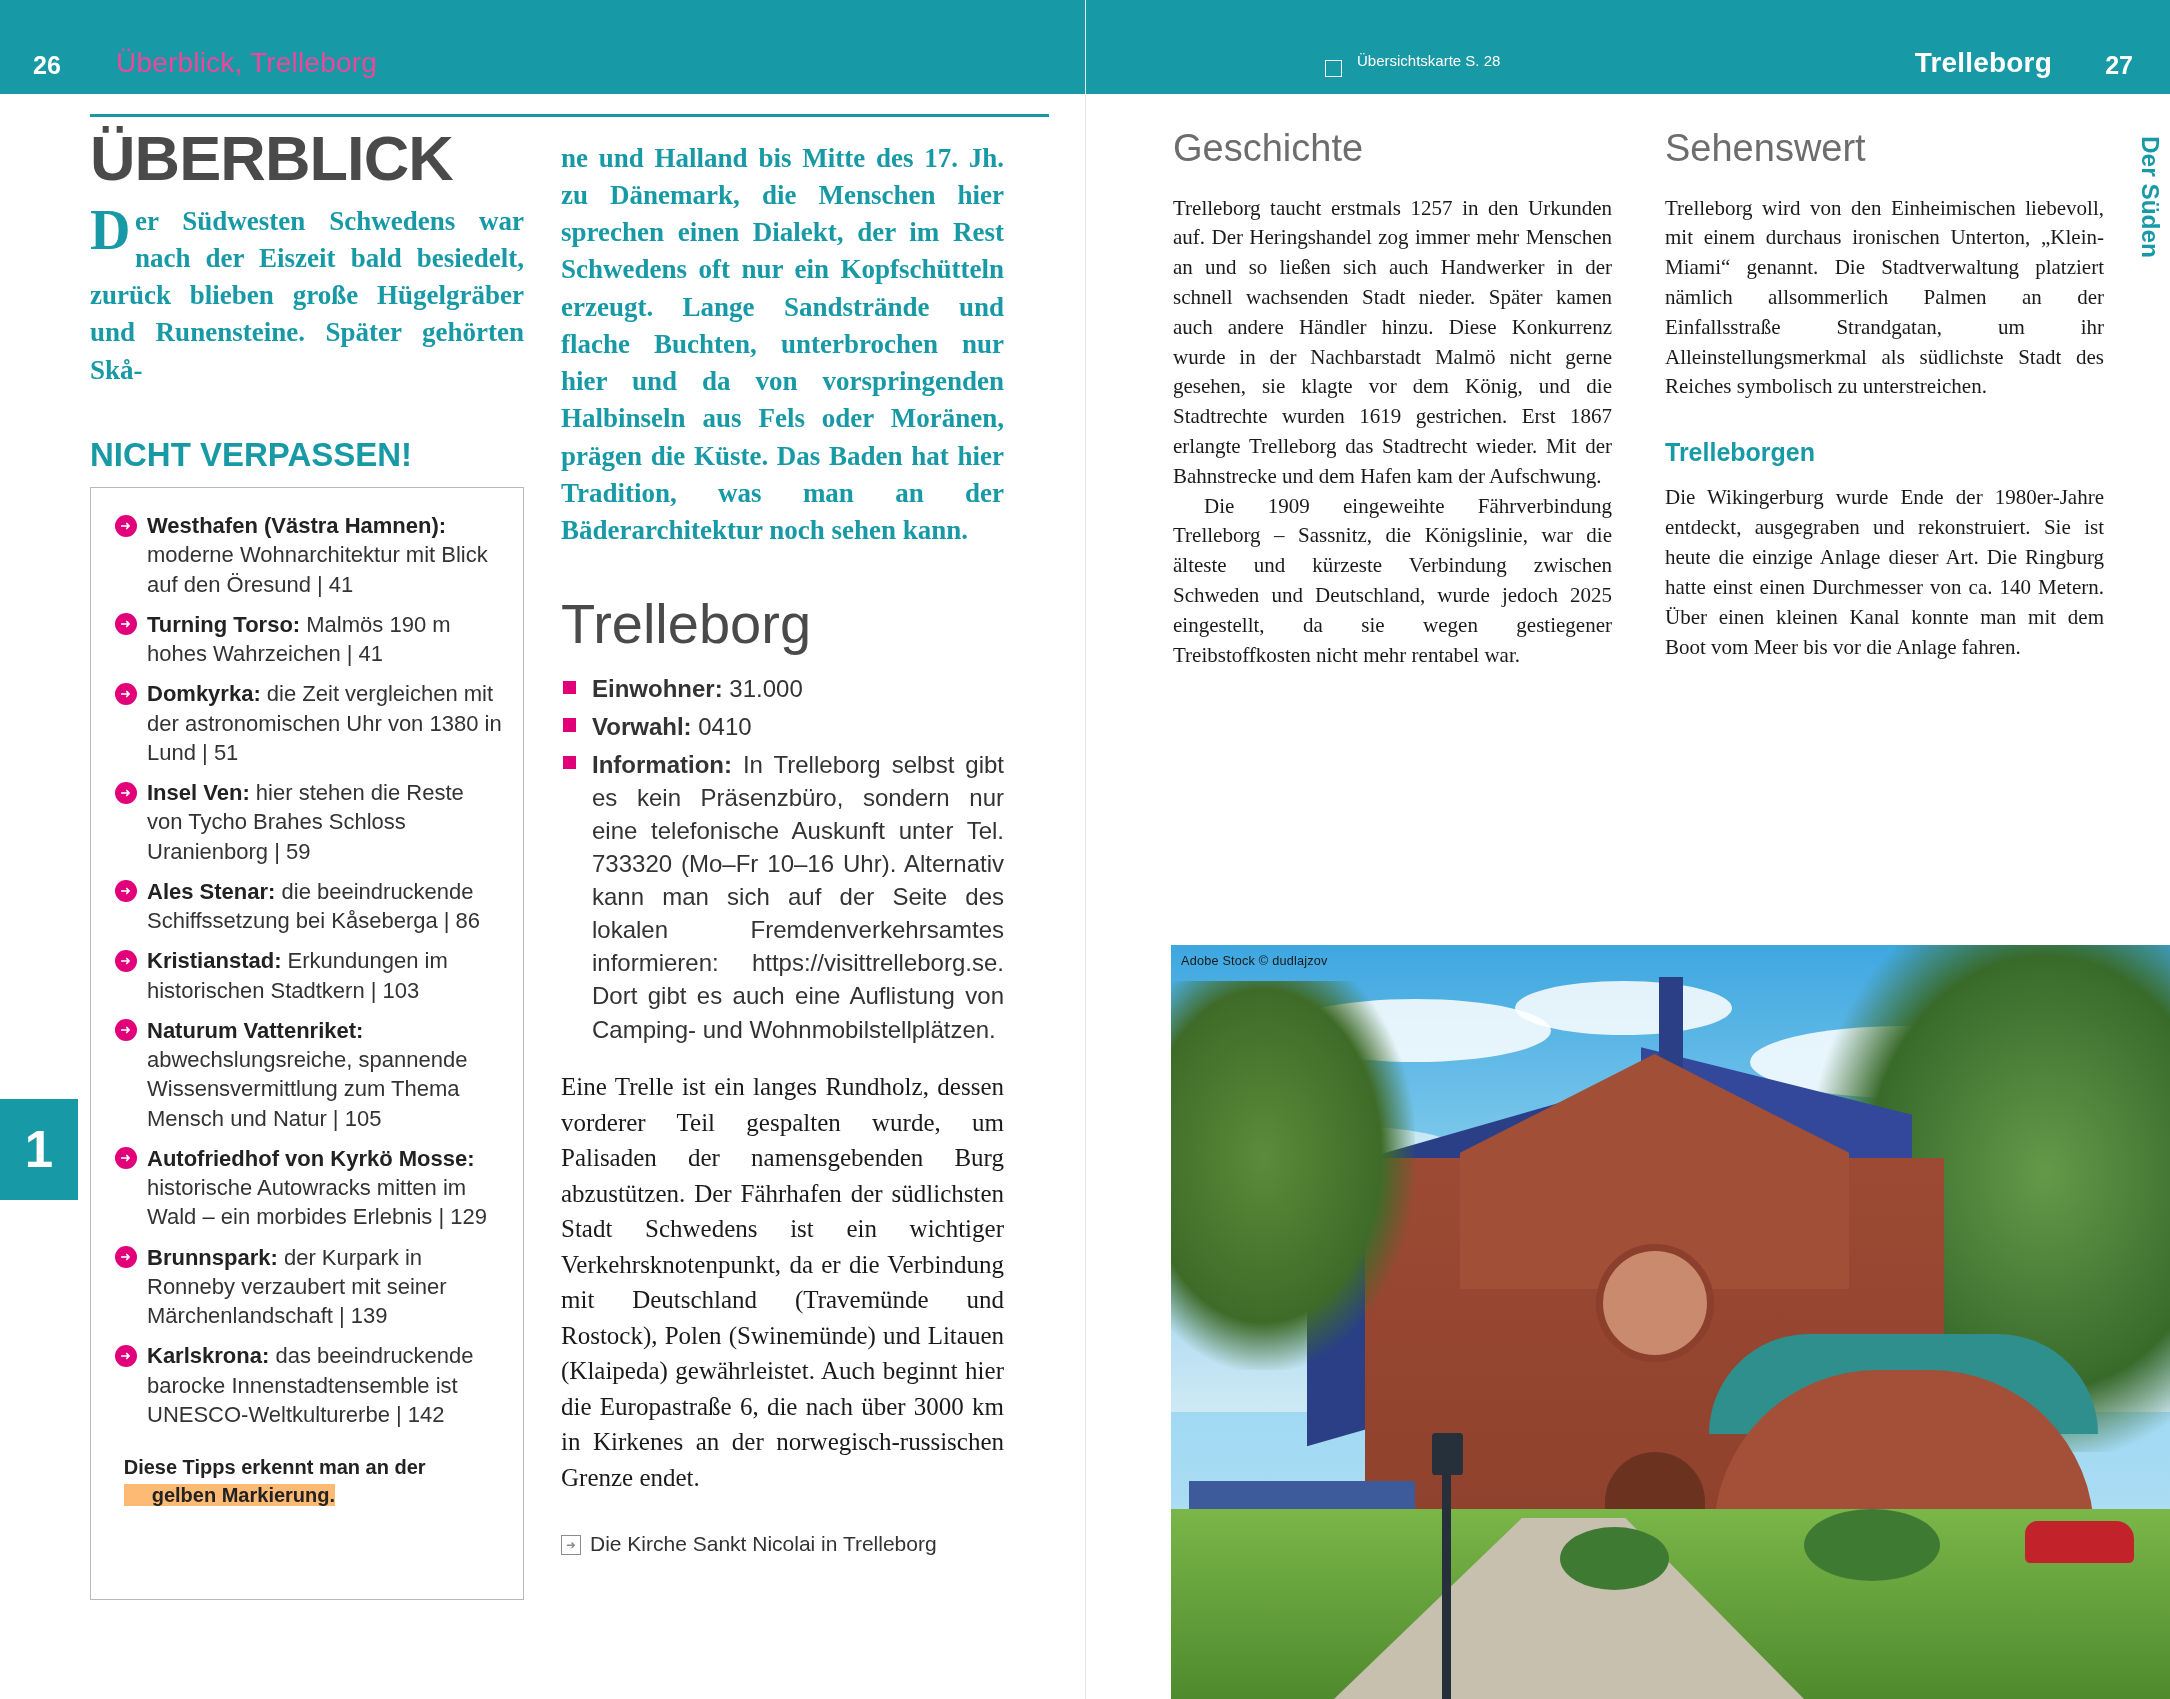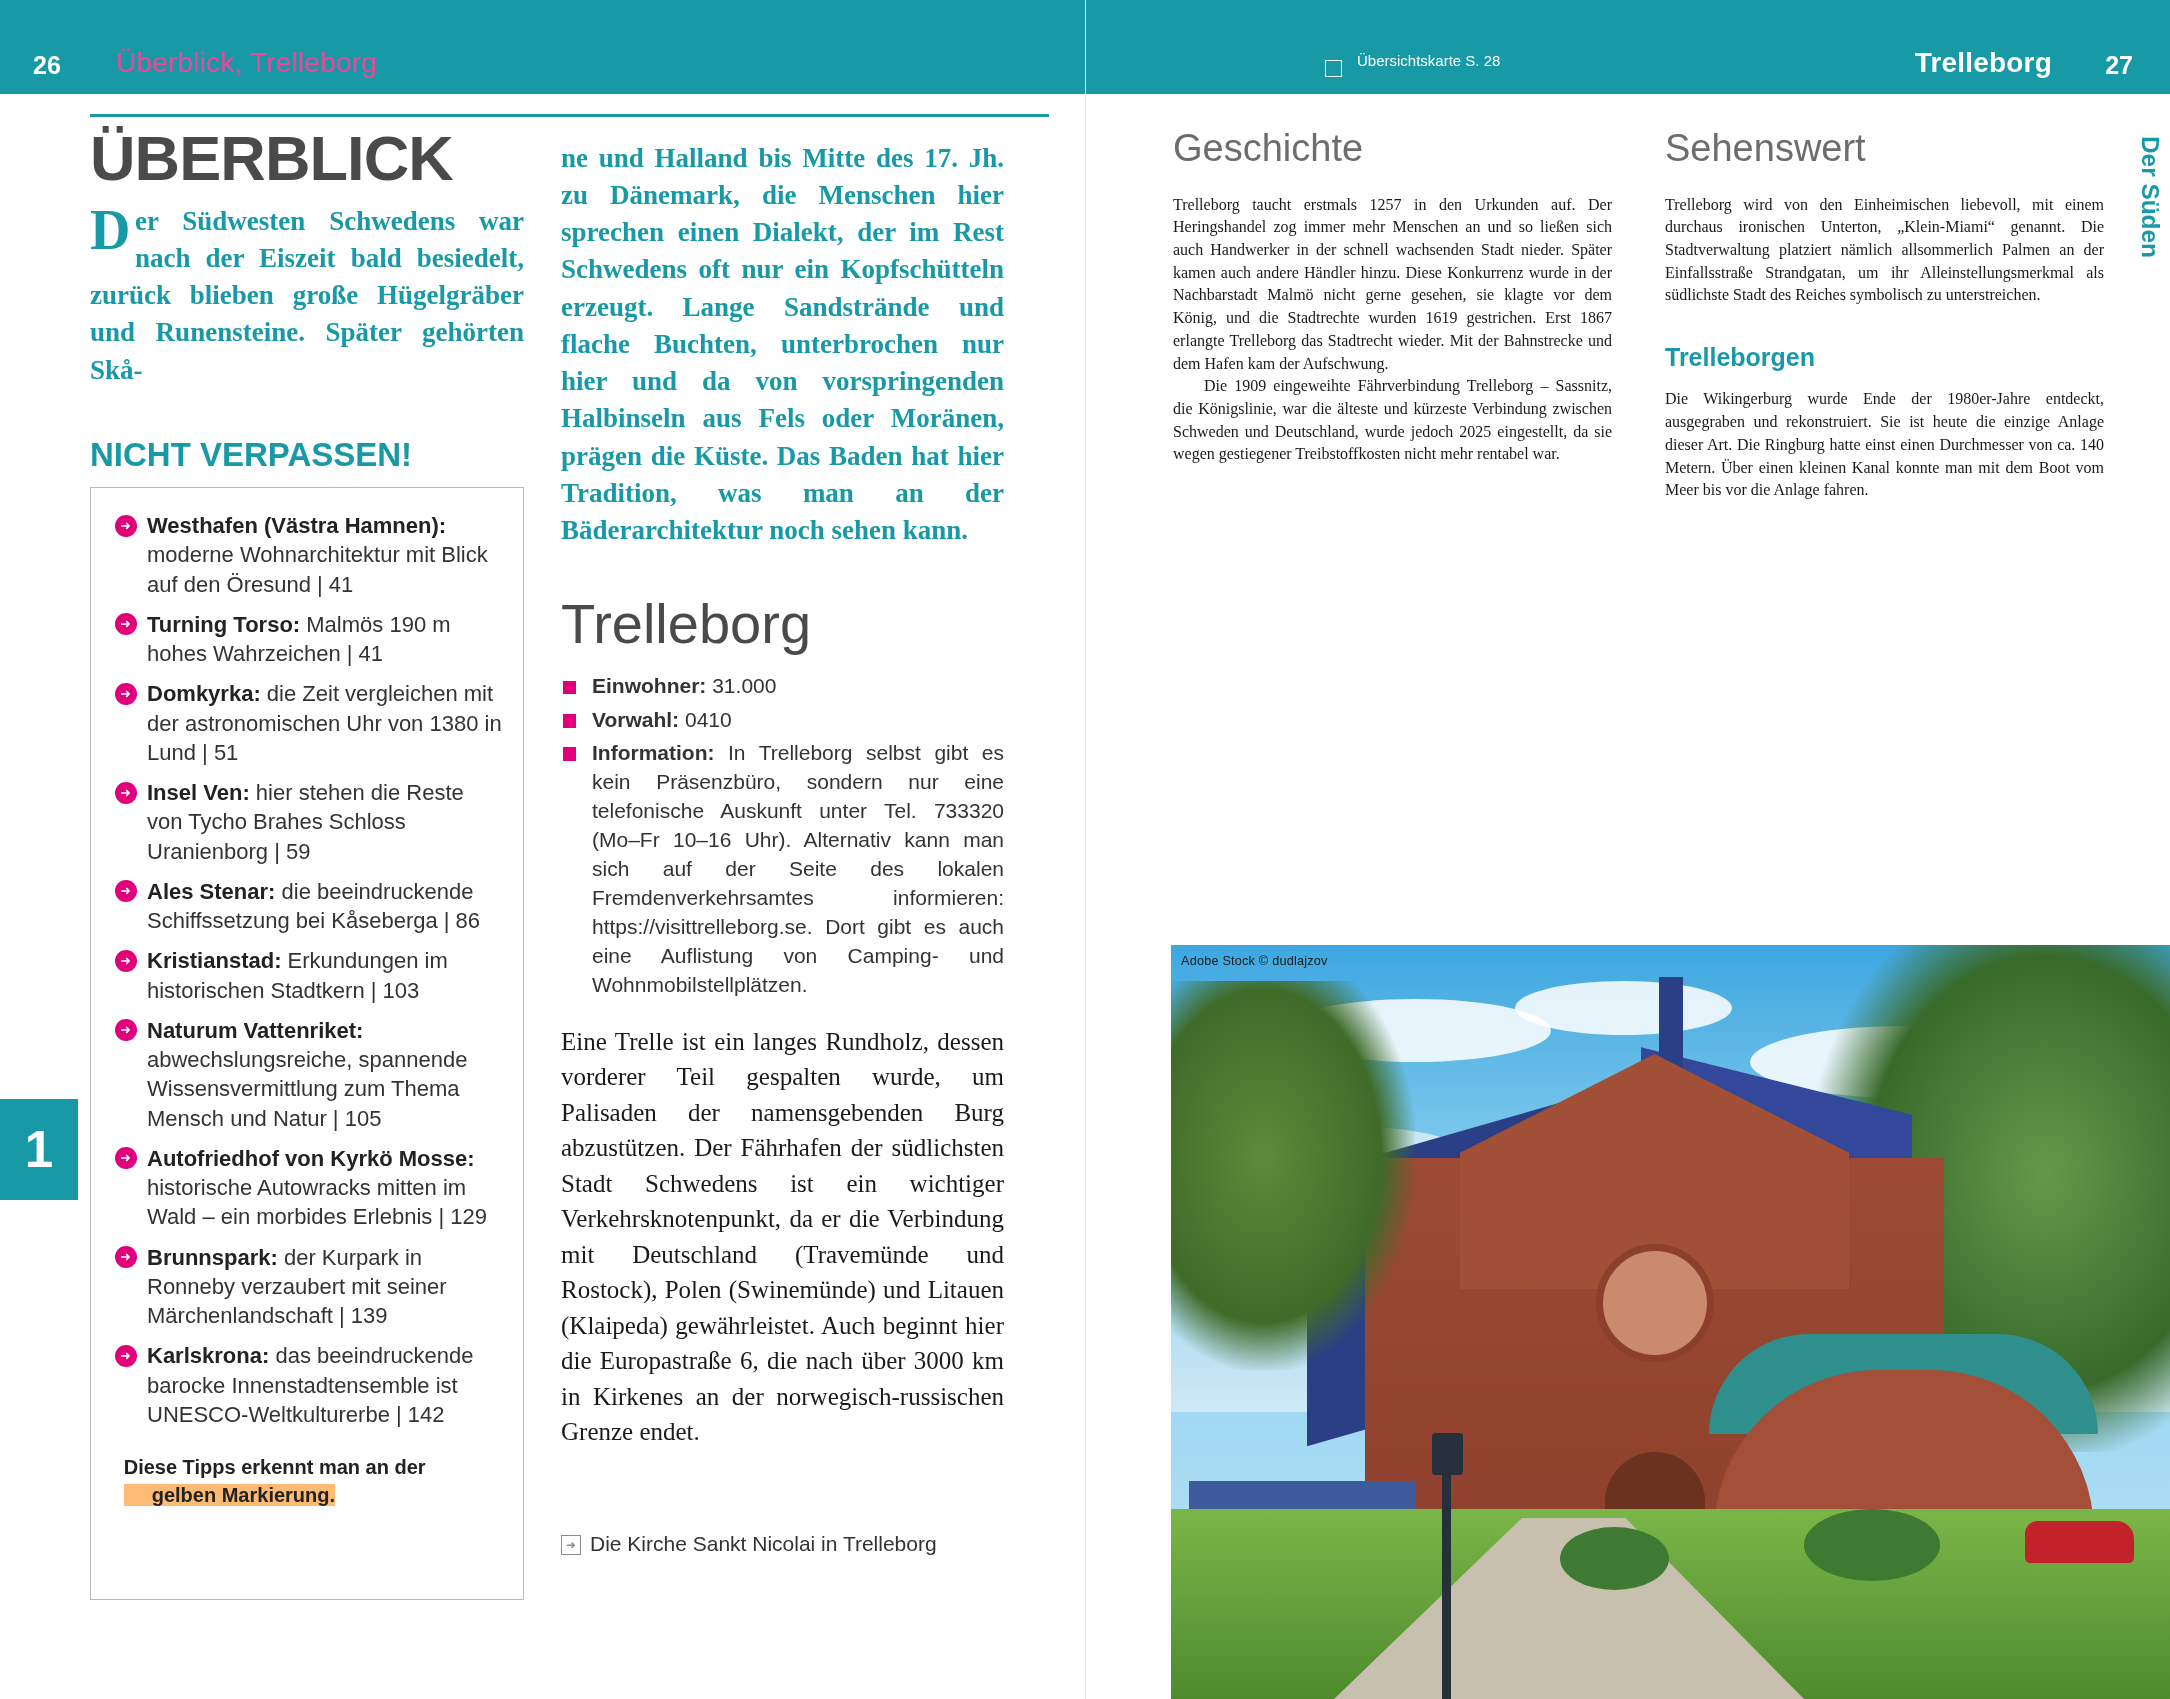--- a/index.html
+++ b/index.html
@@ -231,21 +231,21 @@
     font-weight: 400;
     color: #4a4a4a;
     margin: 47px 0 20px 0;
     line-height: 1;
   }
   .fact {
     position: relative;
     padding-left: 31px;
     margin-bottom: 4.5px;
     font-family: "Liberation Sans", sans-serif;
-    font-size: 21px;
+    font-size: 24px;
     line-height: 1.38;
     color: #333;
     text-align: justify;
   }
   .fact .sq {
     position: absolute;
     left: 1.8px; top: 8.1px;
     width: 13.6px; height: 13.6px;
     background: #e2007a;
   }
@@ -297,21 +297,21 @@
     margin: 0 0 23.5px 0;
   }
   .sub-head {
     font-family: "Liberation Sans", sans-serif;
     font-size: 25px;
     font-weight: 700;
     color: #1899a6;
     margin: 36px 0 16.3px 0;
   }
   .r-para {
-    font-size: 16px;
+    font-size: 21px;
     line-height: 1.42;
     color: #1a1a1a;
     text-align: justify;
     margin: 0 0 0 0;
     font-family: "Liberation Serif", serif;
   }
   .r-para.indent { text-indent: 31px; }
 
   
   .photo {

